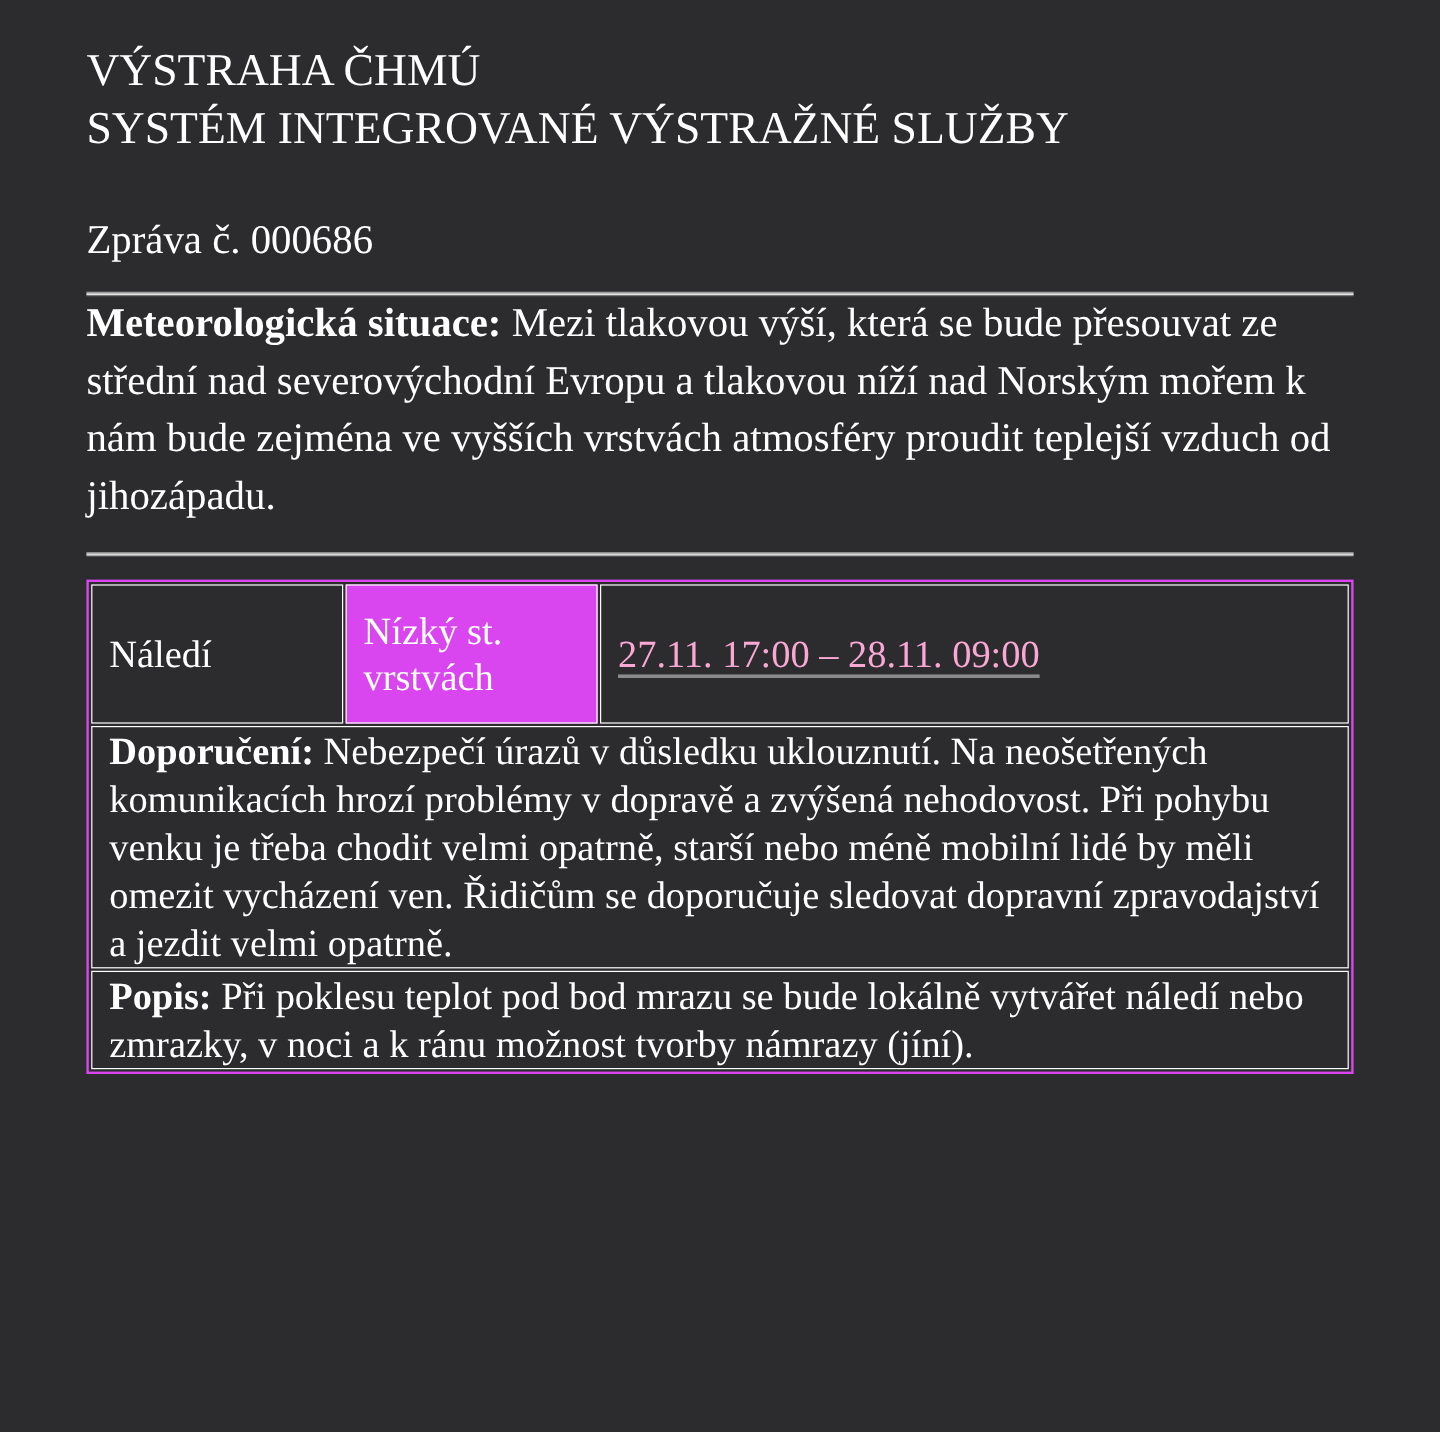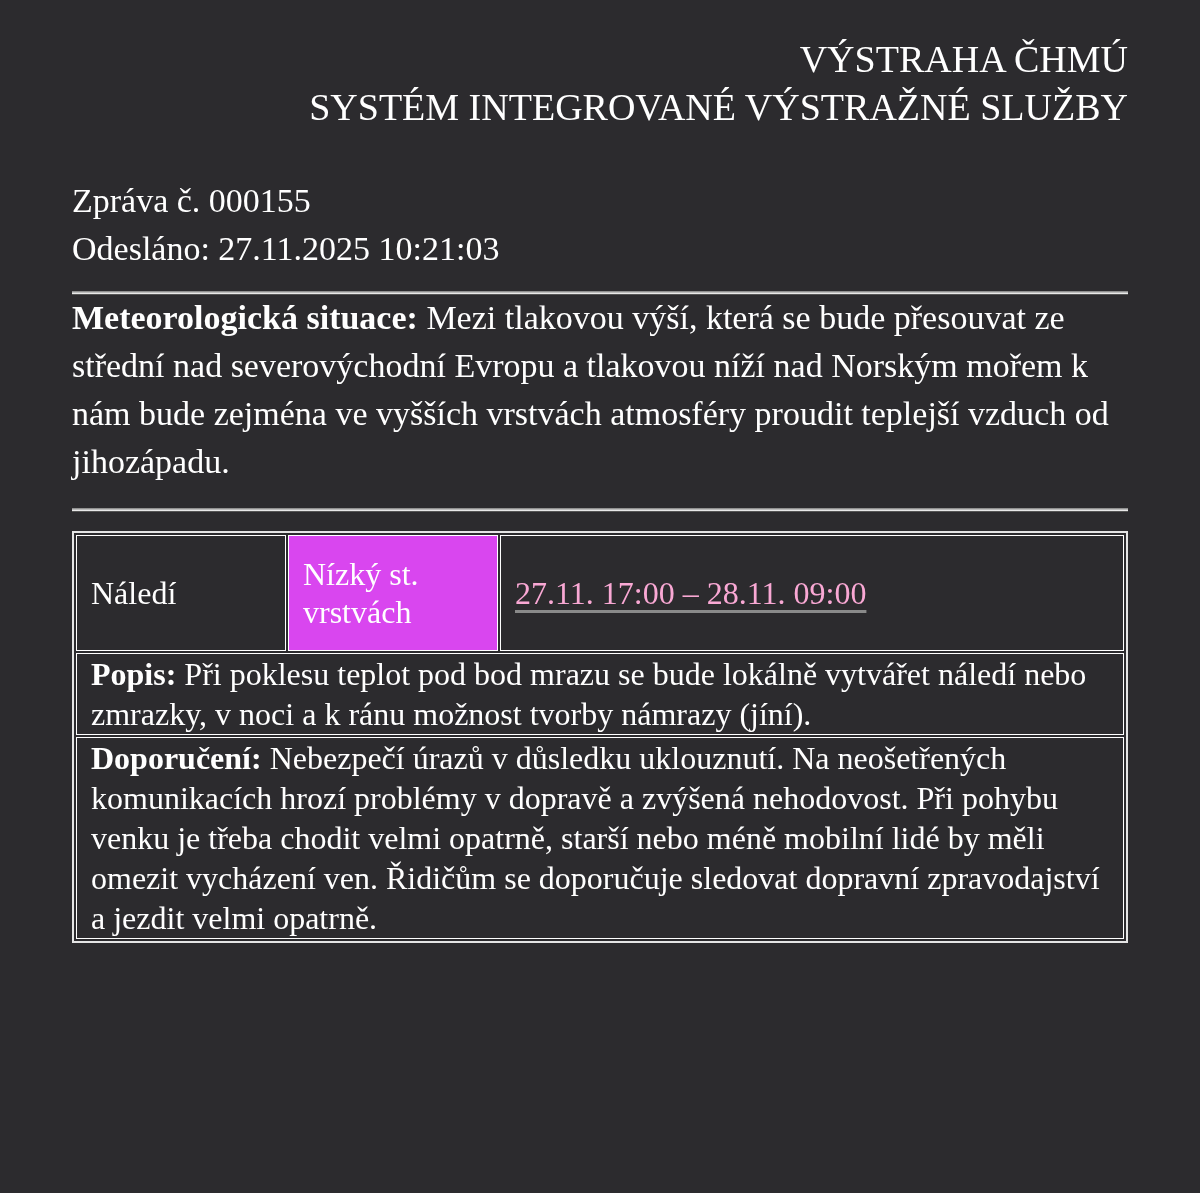--- a/index.html
+++ b/index.html
@@ -14,21 +14,21 @@
       color: #ffffff;
       font-family: "Liberation Serif", "DejaVu Serif", serif;
       font-size: 34px;
       line-height: 48px;
     }
     .page {
       position: relative;
       padding: 0 72px;
     }
     .title-block {
-      text-align: right;
+      text-align: left;
       padding-top: 35px;
       line-height: 48px;
       font-size: 38px;
     }
     .title-block div { margin: 0; }
     .meta {
       margin-top: 46px;
       line-height: 48px;
       font-size: 34px;
     }
@@ -41,21 +41,21 @@
     }
     .situation {
       font-size: 34px;
       line-height: 48px;
     }
     .situation b { font-weight: bold; }
     .rule2 { margin-top: 22px; }
     table.warn {
       margin-top: 20px;
       width: 1056px;
-      border: 2px solid #e5e5e5;
+      border: 2px solid #d946ef;
       border-collapse: separate;
       border-spacing: 2px;
       background: #2c2b2e;
     }
     table.warn td {
       border: 1px solid #ffffff;
       font-size: 32px;
       line-height: 40px;
       vertical-align: middle;
       padding: 0 14px;
@@ -83,22 +83,21 @@
 </head>
 <body>
 
 <div class="page">
   <div class="title-block">
     <div>VÝSTRAHA ČHMÚ</div>
     <div>SYSTÉM INTEGROVANÉ VÝSTRAŽNÉ SLUŽBY</div>
   </div>
 
   <div class="meta">
-    <div>Zpráva č. 000155</div>
-    <div>Odesláno: 27.11.2025 10:21:03</div>
+    <div>Zpráva č. 000686</div>
   </div>
 
   <div class="rule"></div>
 
   <div class="situation">
     <b>Meteorologická situace:</b><span> Mezi tlakovou výší, která se bude přesouvat ze střední nad severovýchodní Evropu a tlakovou níží nad Norským mořem k nám bude zejména ve vyšších vrstvách atmosféry proudit teplejší vzduch od jihozápadu.</span>
   </div>
 
   <div class="rule rule2"></div>
 
@@ -111,23 +110,23 @@
       <td class="level">
         <span>Nízký st.</span>
         <span>vrstvách</span>
       </td>
       <td class="time">
         <a href="#">27.11. 17:00 – 28.11. 09:00</a>
       </td>
     </tr>
     <tr>
       <td class="desc" colspan="3">
-        <b>Popis:</b><span> Při poklesu teplot pod bod mrazu se bude lokálně vytvářet náledí nebo zmrazky, v noci a k ránu možnost tvorby námrazy (jíní).</span>
+        <b>Doporučení:</b><span> Nebezpečí úrazů v důsledku uklouznutí. Na neošetřených komunikacích hrozí problémy v dopravě a zvýšená nehodovost. Při pohybu venku je třeba chodit velmi opatrně, starší nebo méně mobilní lidé by měli omezit vycházení ven. Řidičům se doporučuje sledovat dopravní zpravodajství a jezdit velmi opatrně.</span>
       </td>
     </tr>
     <tr>
       <td class="desc" colspan="3">
-        <b>Doporučení:</b><span> Nebezpečí úrazů v důsledku uklouznutí. Na neošetřených komunikacích hrozí problémy v dopravě a zvýšená nehodovost. Při pohybu venku je třeba chodit velmi opatrně, starší nebo méně mobilní lidé by měli omezit vycházení ven. Řidičům se doporučuje sledovat dopravní zpravodajství a jezdit velmi opatrně.</span>
+        <b>Popis:</b><span> Při poklesu teplot pod bod mrazu se bude lokálně vytvářet náledí nebo zmrazky, v noci a k ránu možnost tvorby námrazy (jíní).</span>
       </td>
     </tr>
   </tbody>
     </table>
 </div>
 
 </body></html>

